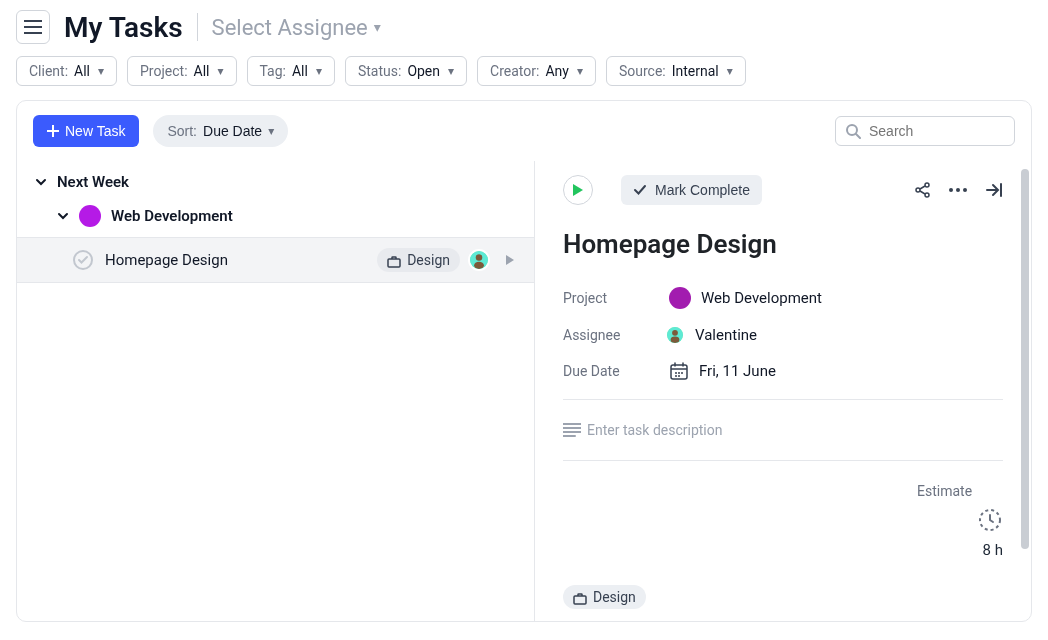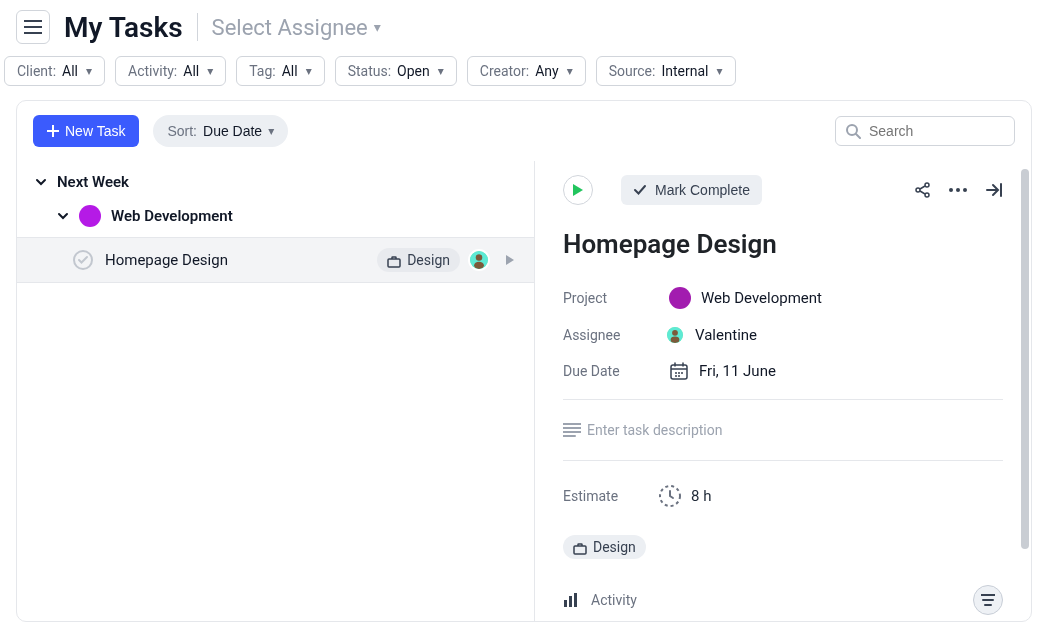--- a/index.html
+++ b/index.html
@@ -41,21 +41,21 @@
     color: #9ca3af;
     font-size: 22px;
     cursor: pointer;
   }
   .assignee-select .chev { font-size: 14px; color: #9ca3af; }
 
   
   .filter-bar {
     display: flex;
     gap: 10px;
-    padding: 6px 16px 14px 4px;
+    padding: 6px 16px 14px 16px;
   }
   .filter-pill {
     border: 1px solid #d1d5db;
     border-radius: 6px;
     padding: 6px 12px;
     display: flex; align-items: center; gap: 6px;
     cursor: pointer;
     background: #fff;
     font-size: 14px;
   }
@@ -253,22 +253,23 @@
 
   .desc-row {
     display: flex; align-items: center; gap: 6px;
     padding: 12px 0;
     color: #9ca3af;
     cursor: text;
   }
   .desc-row .lines-icon { color: #9ca3af; }
 
   .est-row {
-    display: flex; align-items: center; gap: 8px;
+    display: flex; align-items: flex-end; gap: 8px;
     padding: 12px 0 14px 0;
+    flex-direction: column;
   }
   .dashed-clock {
     width: 26px; height: 26px; display:inline-flex;align-items:center;justify-content:center;
   }
 
   .tags-row { padding: 12px 0; }
   .tag-chip.solid { background: #eceff3; }
 
   .activity-row {
     display: flex; align-items: center; gap: 12px;
@@ -315,21 +316,21 @@
   </div>
 </div>
 
 <div class="filter-bar">
   <div class="filter-pill">
     <span class="lbl">Client:</span>
     <span class="val">All</span>
     <span class="chev">▾</span>
   </div>
   <div class="filter-pill">
-    <span class="lbl">Activity:</span>
+    <span class="lbl">Project:</span>
     <span class="val">All</span>
     <span class="chev">▾</span>
   </div>
   <div class="filter-pill">
     <span class="lbl">Tag:</span>
     <span class="val">All</span>
     <span class="chev">▾</span>
   </div>
   <div class="filter-pill">
     <span class="lbl">Status:</span>

